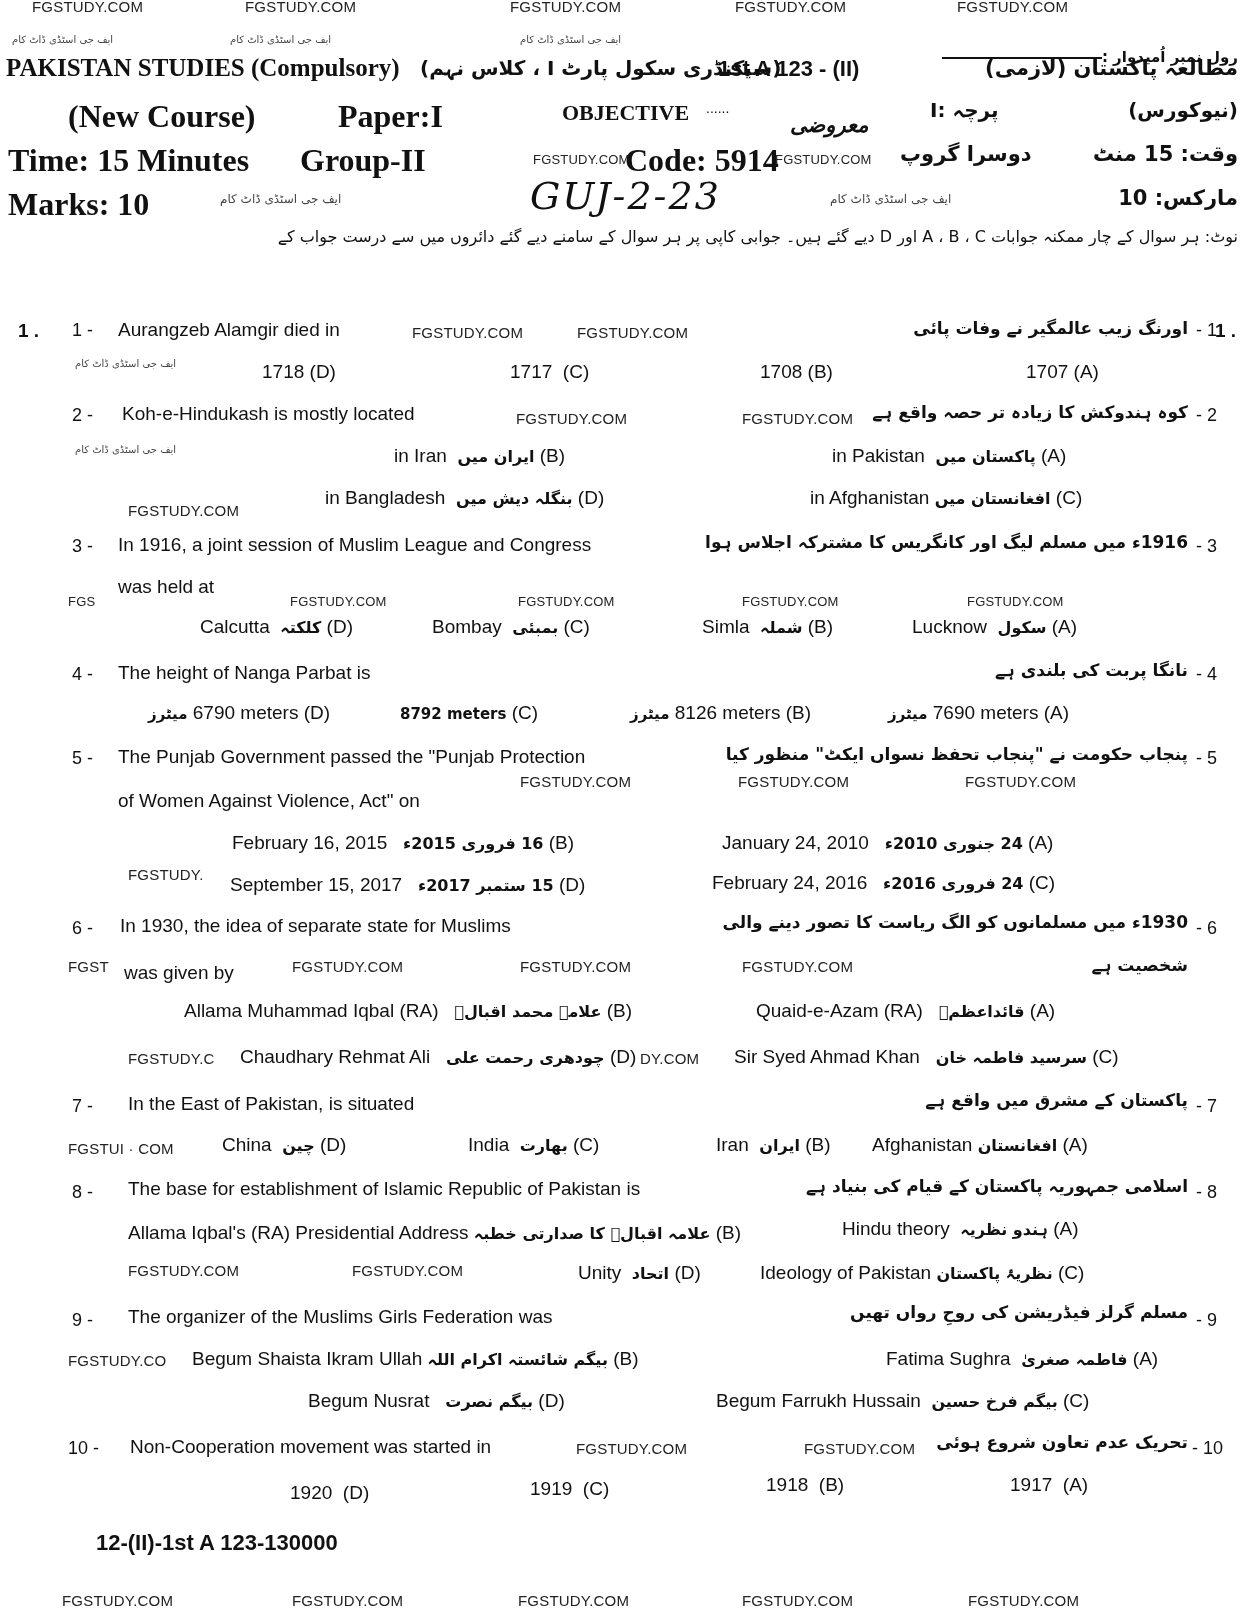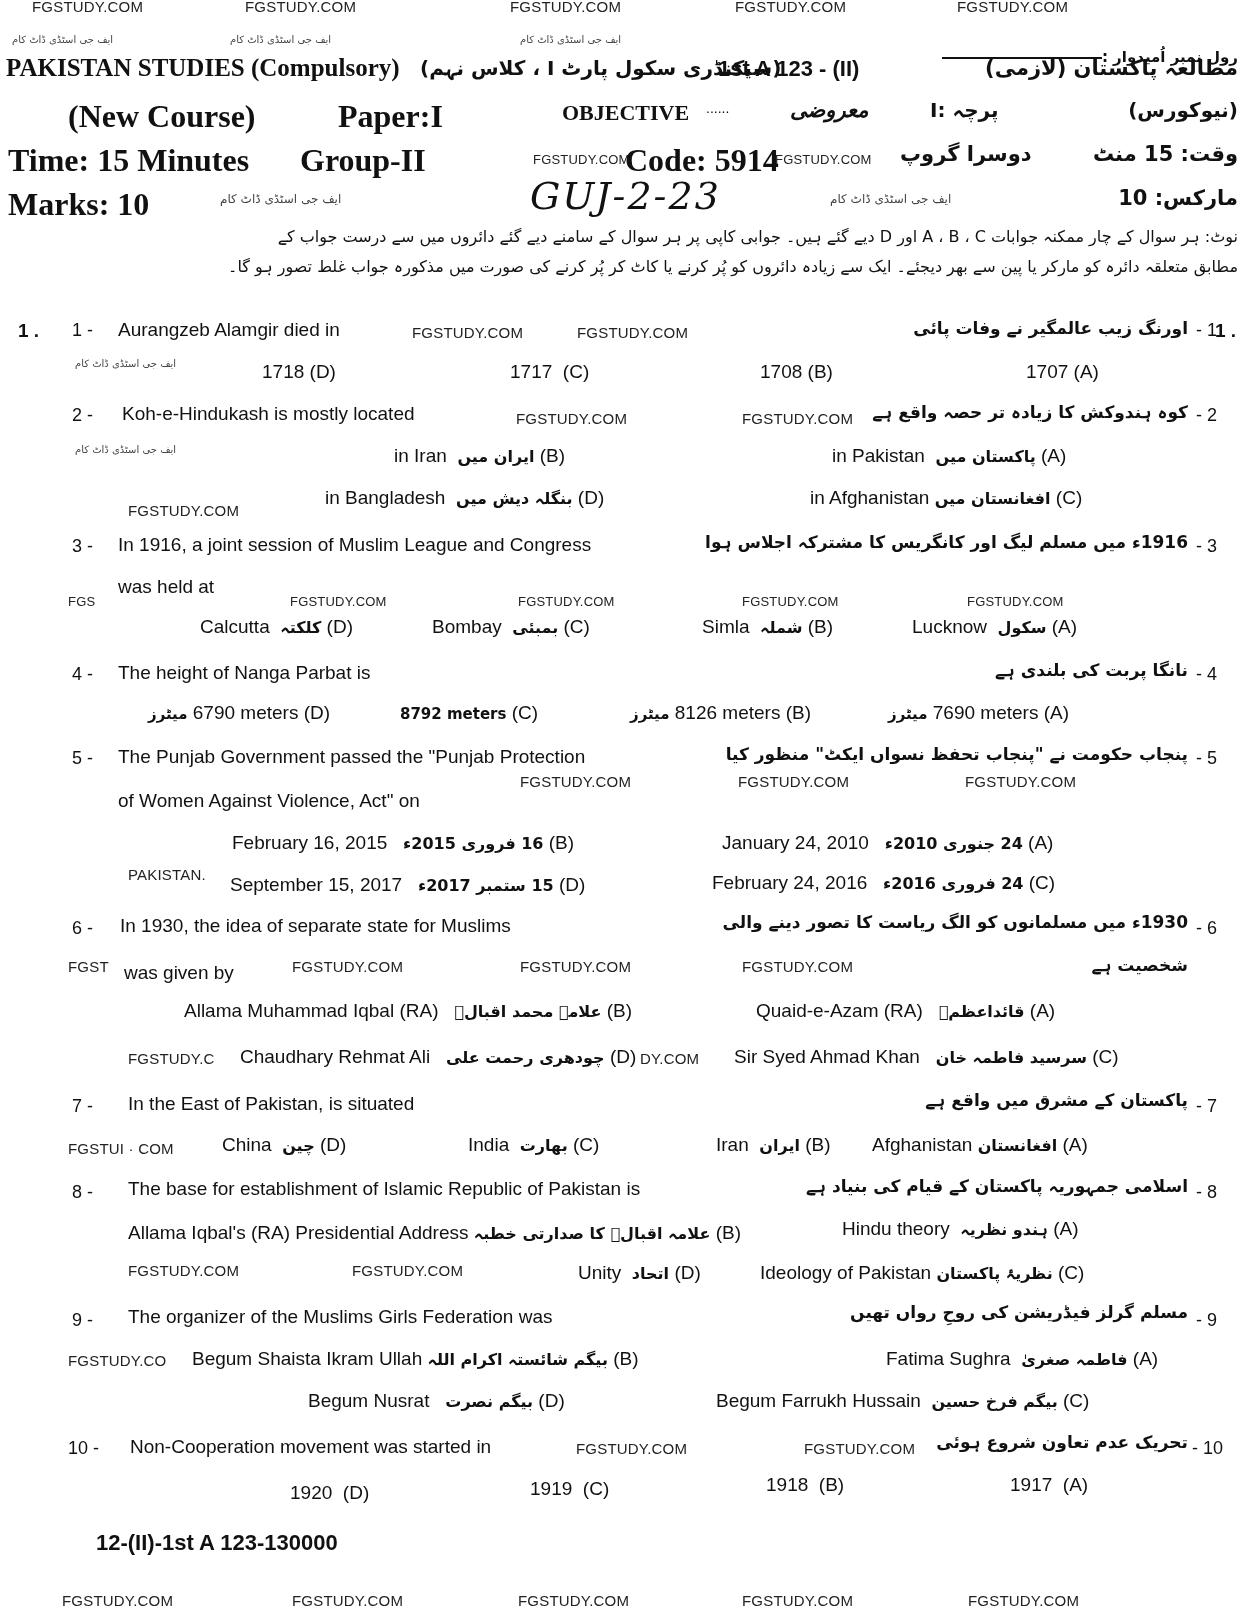--- a/index.html
+++ b/index.html
@@ -39,41 +39,40 @@
 
 <div class="abs serif-b hdr-big" style="left:6px;top:54px;">PAKISTAN STUDIES (Compulsory)</div>
 <div class="abs ur-b" style="left:420px;top:56px;font-size:20px;">(سیکنڈری سکول پارٹ I ، کلاس نہم)</div>
 <div class="abs" style="left:718px;top:56px;font-size:22px;font-weight:bold;font-family:'Liberation Sans',sans-serif;">1st A 123 - (II)</div>
 <div class="abs ur-b" style="right:12px;top:56px;font-size:21px;">مطالعہ پاکستان (لازمی)</div>
 
 <div class="abs serif-b hdr-med" style="left:68px;top:98px;">(New Course)</div>
 <div class="abs serif-b hdr-med" style="left:338px;top:98px;">Paper:I</div>
 <div class="abs serif-b" style="left:562px;top:100px;font-size:22px;">OBJECTIVE</div>
 <div class="abs" style="left:706px;top:100px;font-size:14px;">......</div>
-<div class="abs ur-b" style="left:790px;top:98px;font-size:21px;font-style:italic;">معروضی</div>
+<div class="abs ur-b" style="left:790px;top:113px;font-size:21px;font-style:italic;">معروضی</div>
 <div class="abs ur-b" style="left:930px;top:98px;font-size:20px;">پرچہ :I</div>
 <div class="abs ur-b" style="right:12px;top:98px;font-size:20px;">(نیوکورس)</div>
 
 <div class="abs serif-b hdr-med" style="left:8px;top:142px;">Time: 15 Minutes</div>
 <div class="abs serif-b hdr-med" style="left:300px;top:142px;">Group-II</div>
 <div class="abs wm" style="left:533px;top:152px;font-size:13px;">FGSTUDY.COM</div>
 <div class="abs serif-b hdr-med" style="left:625px;top:142px;">Code: 5914</div>
 <div class="abs wm" style="left:775px;top:152px;font-size:13px;">FGSTUDY.COM</div>
 <div class="abs ur-b" style="left:900px;top:142px;font-size:21px;">دوسرا گروپ</div>
 <div class="abs ur-b" style="right:12px;top:142px;font-size:21px;">وقت: 15 منٹ</div>
 
 <div class="abs serif-b hdr-med" style="left:8px;top:186px;">Marks: 10</div>
 <span class="abs ur-wm" style="left:220px;top:192px;font-size:12px;">ایف جی اسٹڈی ڈاٹ کام</span>
 <div class="abs hand" style="left:530px;top:174px;">GUJ-2-23</div>
 <span class="abs ur-wm" style="left:830px;top:192px;font-size:12px;">ایف جی اسٹڈی ڈاٹ کام</span>
 <div class="abs ur-b" style="right:12px;top:186px;font-size:21px;">مارکس: 10</div>
 
 <div class="abs ur note" style="right:12px;top:222px;width:1230px;text-align:right;">
   <div>نوٹ: ہر سوال کے چار ممکنہ جوابات A ، B ، C اور D دیے گئے ہیں۔ جوابی کاپی پر ہر سوال کے سامنے دیے گئے دائروں میں سے درست جواب کے</div>
-  <div>مطابق متعلقہ دائرہ کو مارکر یا پین سے بھر دیجئے۔ ایک سے زیادہ دائروں کو پُر کرنے یا کاٹ کر پُر کرنے کی صورت میں مذکورہ جواب غلط تصور ہو گا۔</div>
 </div>
 
 <div class="abs" style="left:18px;top:320px;font-size:19px;font-weight:bold;">1 .</div>
 <div class="abs" style="right:14px;top:320px;font-size:19px;font-weight:bold;">1 .</div>
 
 <div>
   <span class="abs qnum" style="left:72px;top:320px;">1 -</span>
   <span class="abs q" style="left:118px;top:319px;">Aurangzeb Alamgir died in</span>
   <span class="abs wm" style="left:412px;top:324px;">FGSTUDY.COM</span>
   <span class="abs wm" style="left:577px;top:324px;">FGSTUDY.COM</span>
@@ -140,21 +139,21 @@
   <span class="abs qnum" style="right:14px;top:748px;width:40px;">- 5</span>
   <span class="abs wm" style="left:520px;top:773px;">FGSTUDY.COM</span>
   <span class="abs wm" style="left:738px;top:773px;">FGSTUDY.COM</span>
   <span class="abs wm" style="left:965px;top:773px;">FGSTUDY.COM</span>
   <span class="abs q" style="left:118px;top:790px;">of Women Against Violence, Act" on</span>
 
   <span class="abs opt" style="left:722px;top:832px;"><span>January 24, 2010</span> &nbsp; <span class="ur-b" style="font-size:16px;">24 جنوری 2010ء</span> <span>(A)</span></span>
   <span class="abs opt" style="left:232px;top:832px;"><span>February 16, 2015</span> &nbsp; <span class="ur-b" style="font-size:16px;">16 فروری 2015ء</span> <span>(B)</span></span>
   <span class="abs opt" style="left:712px;top:872px;"><span>February 24, 2016</span> &nbsp; <span class="ur-b" style="font-size:16px;">24 فروری 2016ء</span> <span>(C)</span></span>
   <span class="abs opt" style="left:230px;top:874px;"><span>September 15, 2017</span> &nbsp; <span class="ur-b" style="font-size:16px;">15 ستمبر 2017ء</span> <span>(D)</span></span>
-  <span class="abs wm" style="left:128px;top:866px;">PAKISTAN.</span>
+  <span class="abs wm" style="left:128px;top:866px;">FGSTUDY.</span>
 </div>
 
 <div>
   <span class="abs qnum" style="left:72px;top:918px;">6 -</span>
   <span class="abs q" style="left:120px;top:915px;">In 1930, the idea of separate state for Muslims</span>
   <span class="abs ur-b" style="right:62px;top:912px;font-size:17px;">1930ء میں مسلمانوں کو الگ ریاست کا تصور دینے والی</span>
   <span class="abs qnum" style="right:14px;top:918px;width:40px;">- 6</span>
   <span class="abs q" style="left:124px;top:962px;">was given by</span>
   <span class="abs wm" style="left:68px;top:958px;">FGST</span>
   <span class="abs wm" style="left:292px;top:958px;">FGSTUDY.COM</span>

